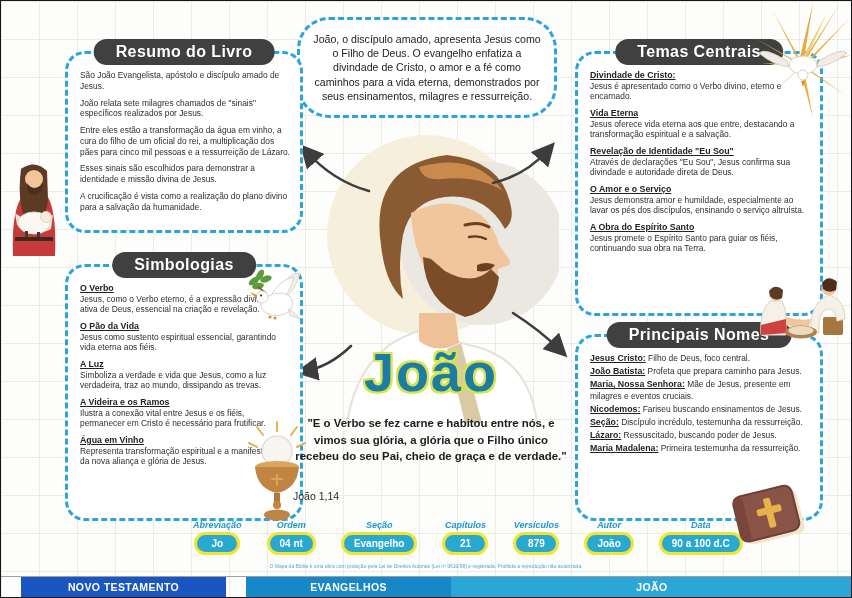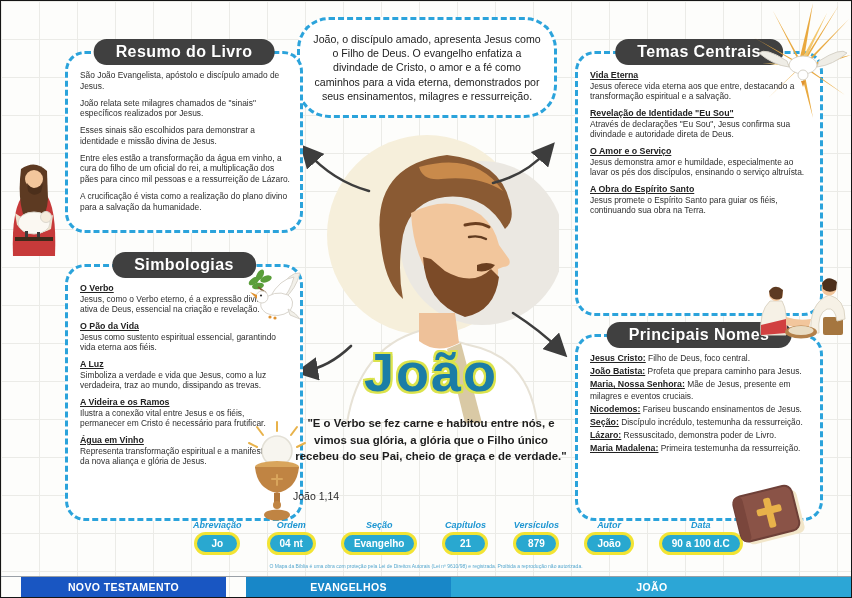--- a/index.html
+++ b/index.html
@@ -134,22 +134,22 @@
   </svg>
 
   <div class="book-title">João</div>
   <div class="quote">"E o Verbo se fez carne e habitou entre nós, e vimos sua glória, a glória que o Filho único recebeu do seu Pai, cheio de graça e de verdade."</div>
   <div class="verse-ref">João 1,14</div>
 
   <div class="panel" id="panel-resumo">
     <div class="pill">Resumo do Livro</div>
     <p>São João Evangelista, apóstolo e discípulo amado de Jesus.</p>
     <p>João relata sete milagres chamados de "sinais" específicos realizados por Jesus.</p>
+    <p>Entre eles estão a transformação da água em vinho, a cura do filho de um oficial do rei, a multiplicação dos pães para cinco mil pessoas e a ressurreição de Lázaro.</p>
     <p>Esses sinais são escolhidos para demonstrar a identidade e missão divina de Jesus.</p>
-    <p>Entre eles estão a transformação da água em vinho, a cura do filho de um oficial do rei, a multiplicação dos pães para cinco mil pessoas e a ressurreição de Lázaro.</p>
     <p>A crucificação é vista como a realização do plano divino para a salvação da humanidade.</p>
   </div>
 
   <div class="panel" id="panel-simbolog">
     <div class="pill">Simbologias</div>
     <div class="item">
       <div class="term">O Verbo</div>
       <div class="desc">Jesus, como o Verbo eterno, é a expressão divina e ativa de Deus, essencial na criação e revelação.</div>
     </div>
     <div class="item">
@@ -166,20 +166,24 @@
     </div>
     <div class="item">
       <div class="term">Água em Vinho</div>
       <div class="desc">Representa transformação espiritual e a manifestação da nova aliança e glória de Jesus.</div>
     </div>
   </div>
 
   <div class="panel" id="panel-temas">
     <div class="pill">Temas Centrais</div>
     <div class="item">
+      <div class="term">Divindade de Cristo:</div>
+      <div class="desc">Jesus é apresentado como o Verbo divino, eterno e encarnado.</div>
+    </div>
+    <div class="item">
       <div class="term">Vida Eterna</div>
       <div class="desc">Jesus oferece vida eterna aos que entre, destacando a transformação espiritual e a salvação.</div>
     </div>
     <div class="item">
       <div class="term">Revelação de Identidade "Eu Sou"</div>
       <div class="desc">Através de declarações "Eu Sou", Jesus confirma sua divindade e autoridade direta de Deus.</div>
     </div>
     <div class="item">
       <div class="term">O Amor e o Serviço</div>
       <div class="desc">Jesus demonstra amor e humildade, especialmente ao lavar os pés dos discípulos, ensinando o serviço altruísta.</div>
@@ -201,21 +205,21 @@
     <div class="inline-item">
       <span class="term">Maria, Nossa Senhora:</span><span class="desc"> Mãe de Jesus, presente em milagres e eventos cruciais.</span>
     </div>
     <div class="inline-item">
       <span class="term">Nicodemos:</span><span class="desc"> Fariseu buscando ensinamentos de Jesus.</span>
     </div>
     <div class="inline-item">
       <span class="term">Seção:</span><span class="desc"> Discípulo incrédulo, testemunha da ressurreição.</span>
     </div>
     <div class="inline-item">
-      <span class="term">Lázaro:</span><span class="desc"> Ressuscitado, demonstra poder de Livro.</span>
+      <span class="term">Lázaro:</span><span class="desc"> Ressuscitado, buscando poder de Jesus.</span>
     </div>
     <div class="inline-item">
       <span class="term">Maria Madalena:</span><span class="desc"> Primeira testemunha da ressurreição.</span>
     </div>
   </div>
 
   <div class="stats">
     <div class="stat">
       <div class="stat-label">Abreviação</div>
       <div class="stat-badge">Jo</div>

